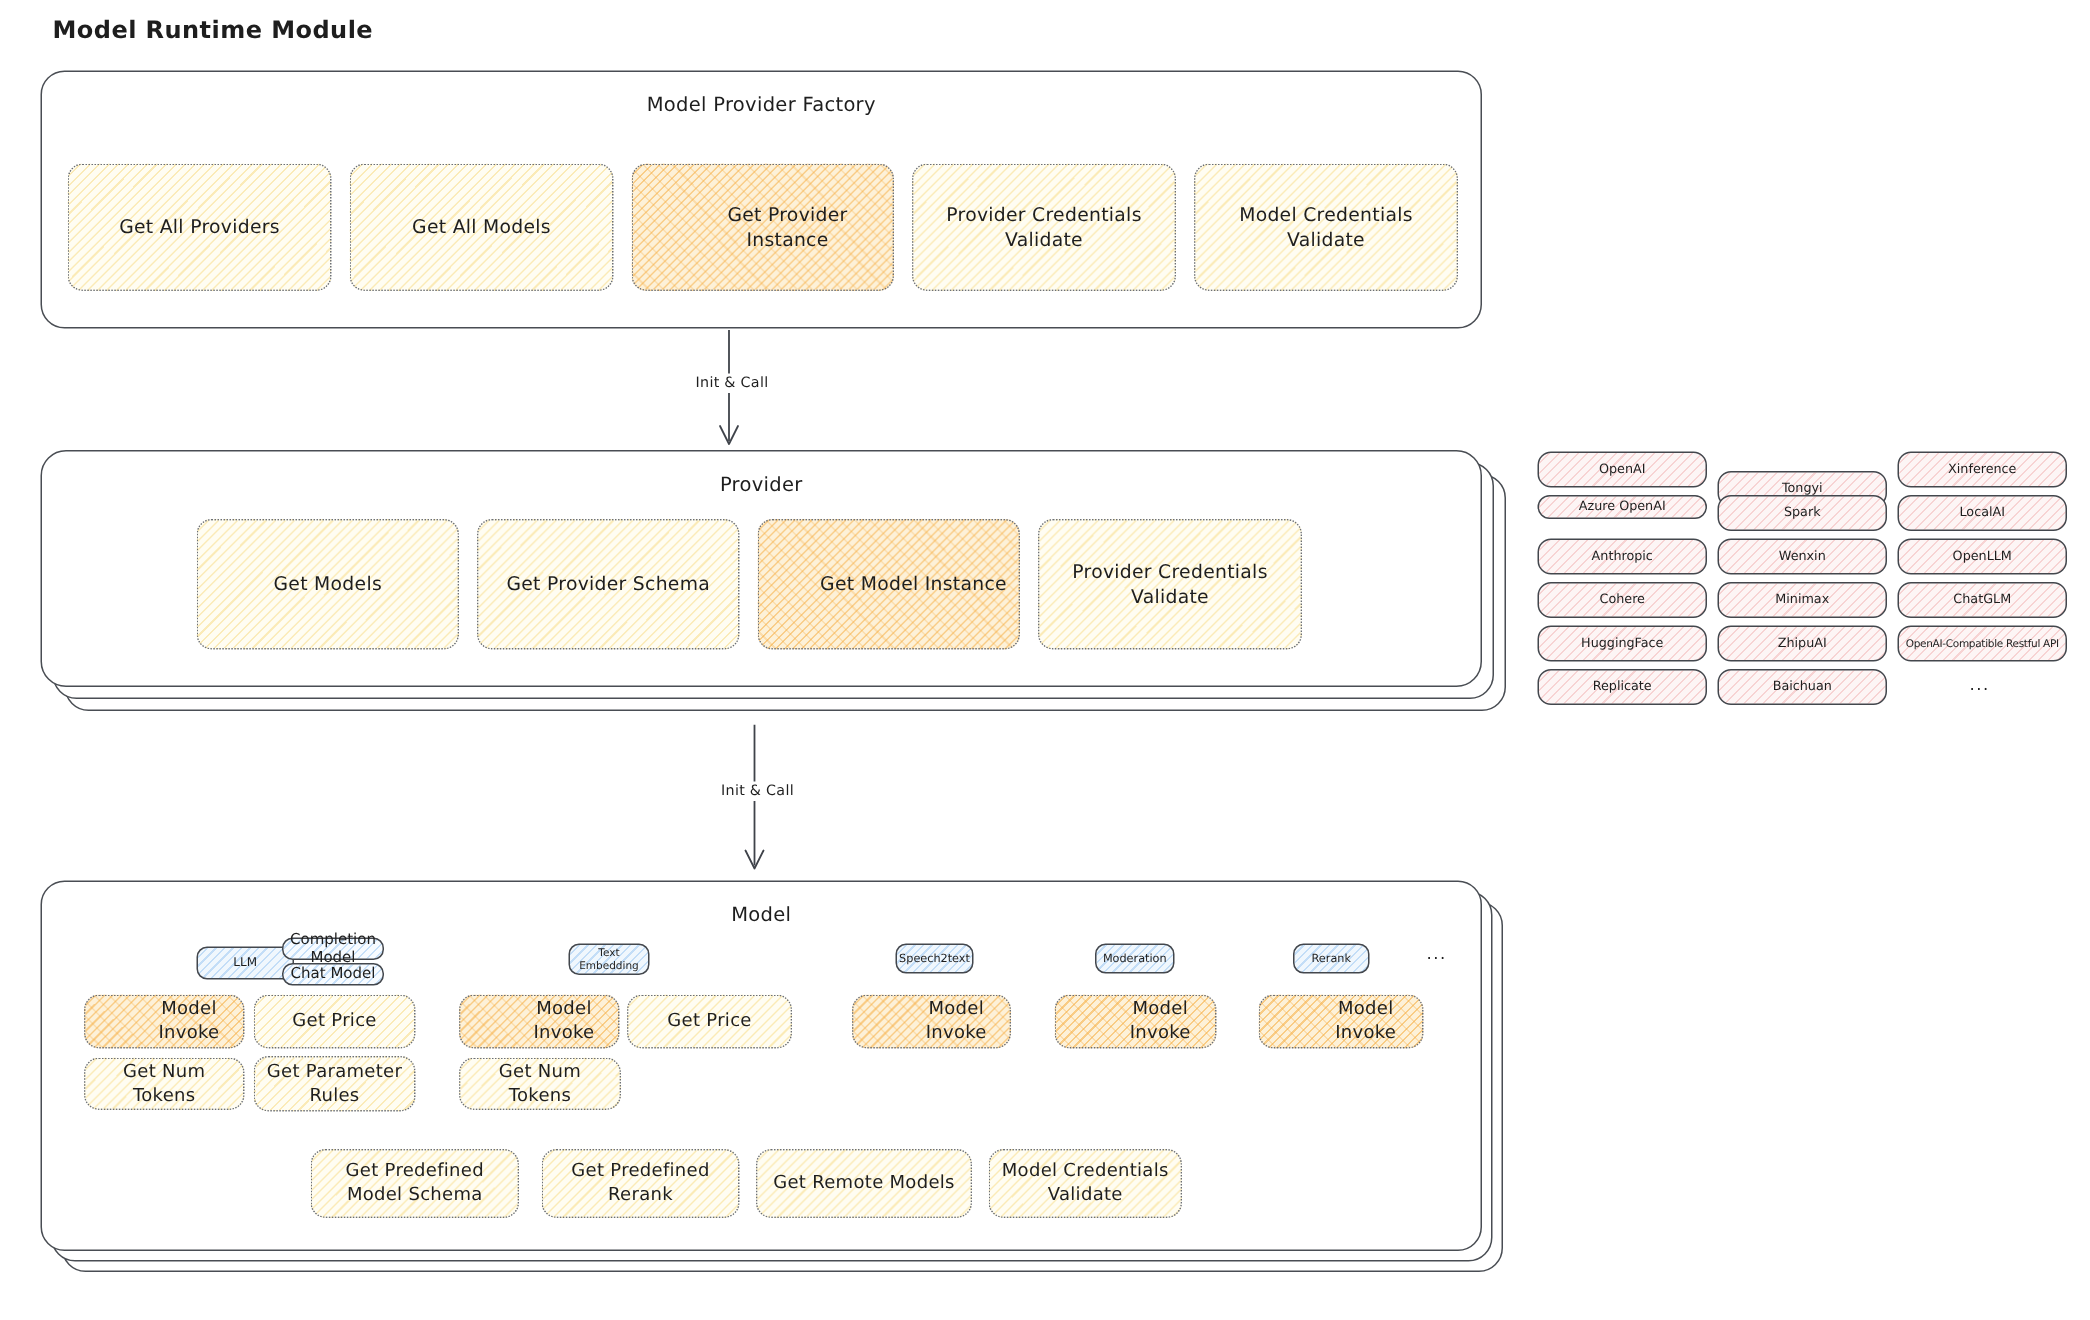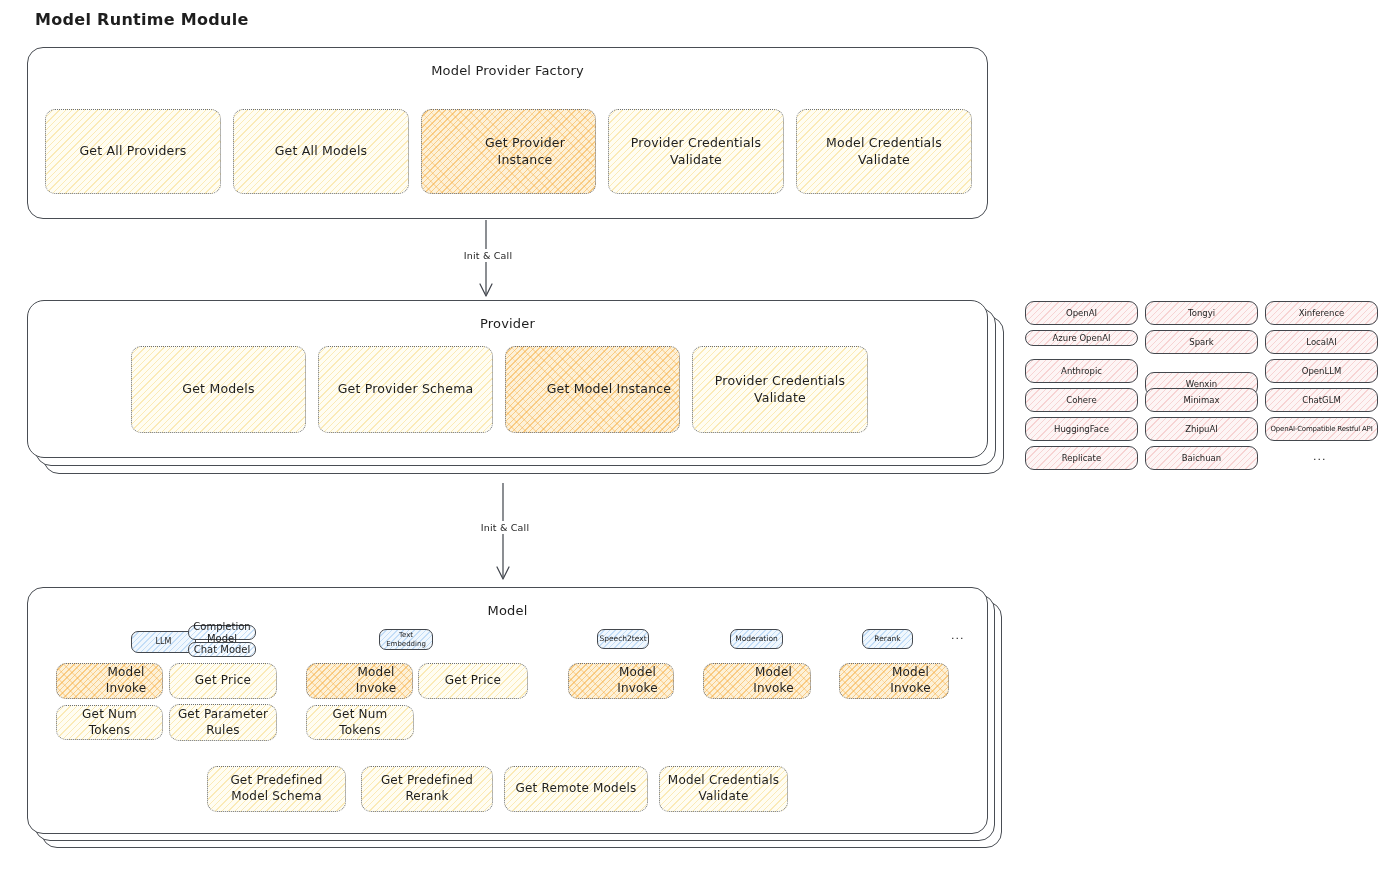--- a/index.html
+++ b/index.html
@@ -92,23 +92,23 @@
     <div class="func fill-yellow" style="left:664px; top:45px; width:176px; height:87px;">Provider Credentials Validate</div>
   </div>
 
   <div class="chip" style="left:1025px; top:301px; width:113px; height:24px;">OpenAI</div>
   <div class="chip" style="left:1025px; top:330px; width:113px; height:16px;">Azure OpenAI</div>
   <div class="chip" style="left:1025px; top:359px; width:113px; height:24px;">Anthropic</div>
   <div class="chip" style="left:1025px; top:388px; width:113px; height:24px;">Cohere</div>
   <div class="chip" style="left:1025px; top:417px; width:113px; height:24px;">HuggingFace</div>
   <div class="chip" style="left:1025px; top:446px; width:113px; height:24px;">Replicate</div>
 
-  <div class="chip" style="left:1145px; top:301px; width:113px; height:24px;">Tongyi</div>
+  <div class="chip" style="left:1145px; top:314px; width:113px; height:24px;">Tongyi</div>
   <div class="chip" style="left:1145px; top:330px; width:113px; height:24px;">Spark</div>
-  <div class="chip" style="left:1145px; top:359px; width:113px; height:24px;margin-top:13px;">Wenxin</div>
+  <div class="chip" style="left:1145px; top:359px; width:113px; height:24px;">Wenxin</div>
   <div class="chip" style="left:1145px; top:388px; width:113px; height:24px;">Minimax</div>
   <div class="chip" style="left:1145px; top:417px; width:113px; height:24px;">ZhipuAI</div>
   <div class="chip" style="left:1145px; top:446px; width:113px; height:24px;">Baichuan</div>
 
   <div class="chip" style="left:1265px; top:301px; width:113px; height:24px;">Xinference</div>
   <div class="chip" style="left:1265px; top:330px; width:113px; height:24px;">LocalAI</div>
   <div class="chip" style="left:1265px; top:359px; width:113px; height:24px;">OpenLLM</div>
   <div class="chip" style="left:1265px; top:388px; width:113px; height:24px;">ChatGLM</div>
   <div class="chip chip-small" style="left:1265px; top:417px; width:113px; height:24px;">OpenAI-Compatible Restful API</div>
   <div class="more-text" style="left:1313px; top:450px;">...</div>

